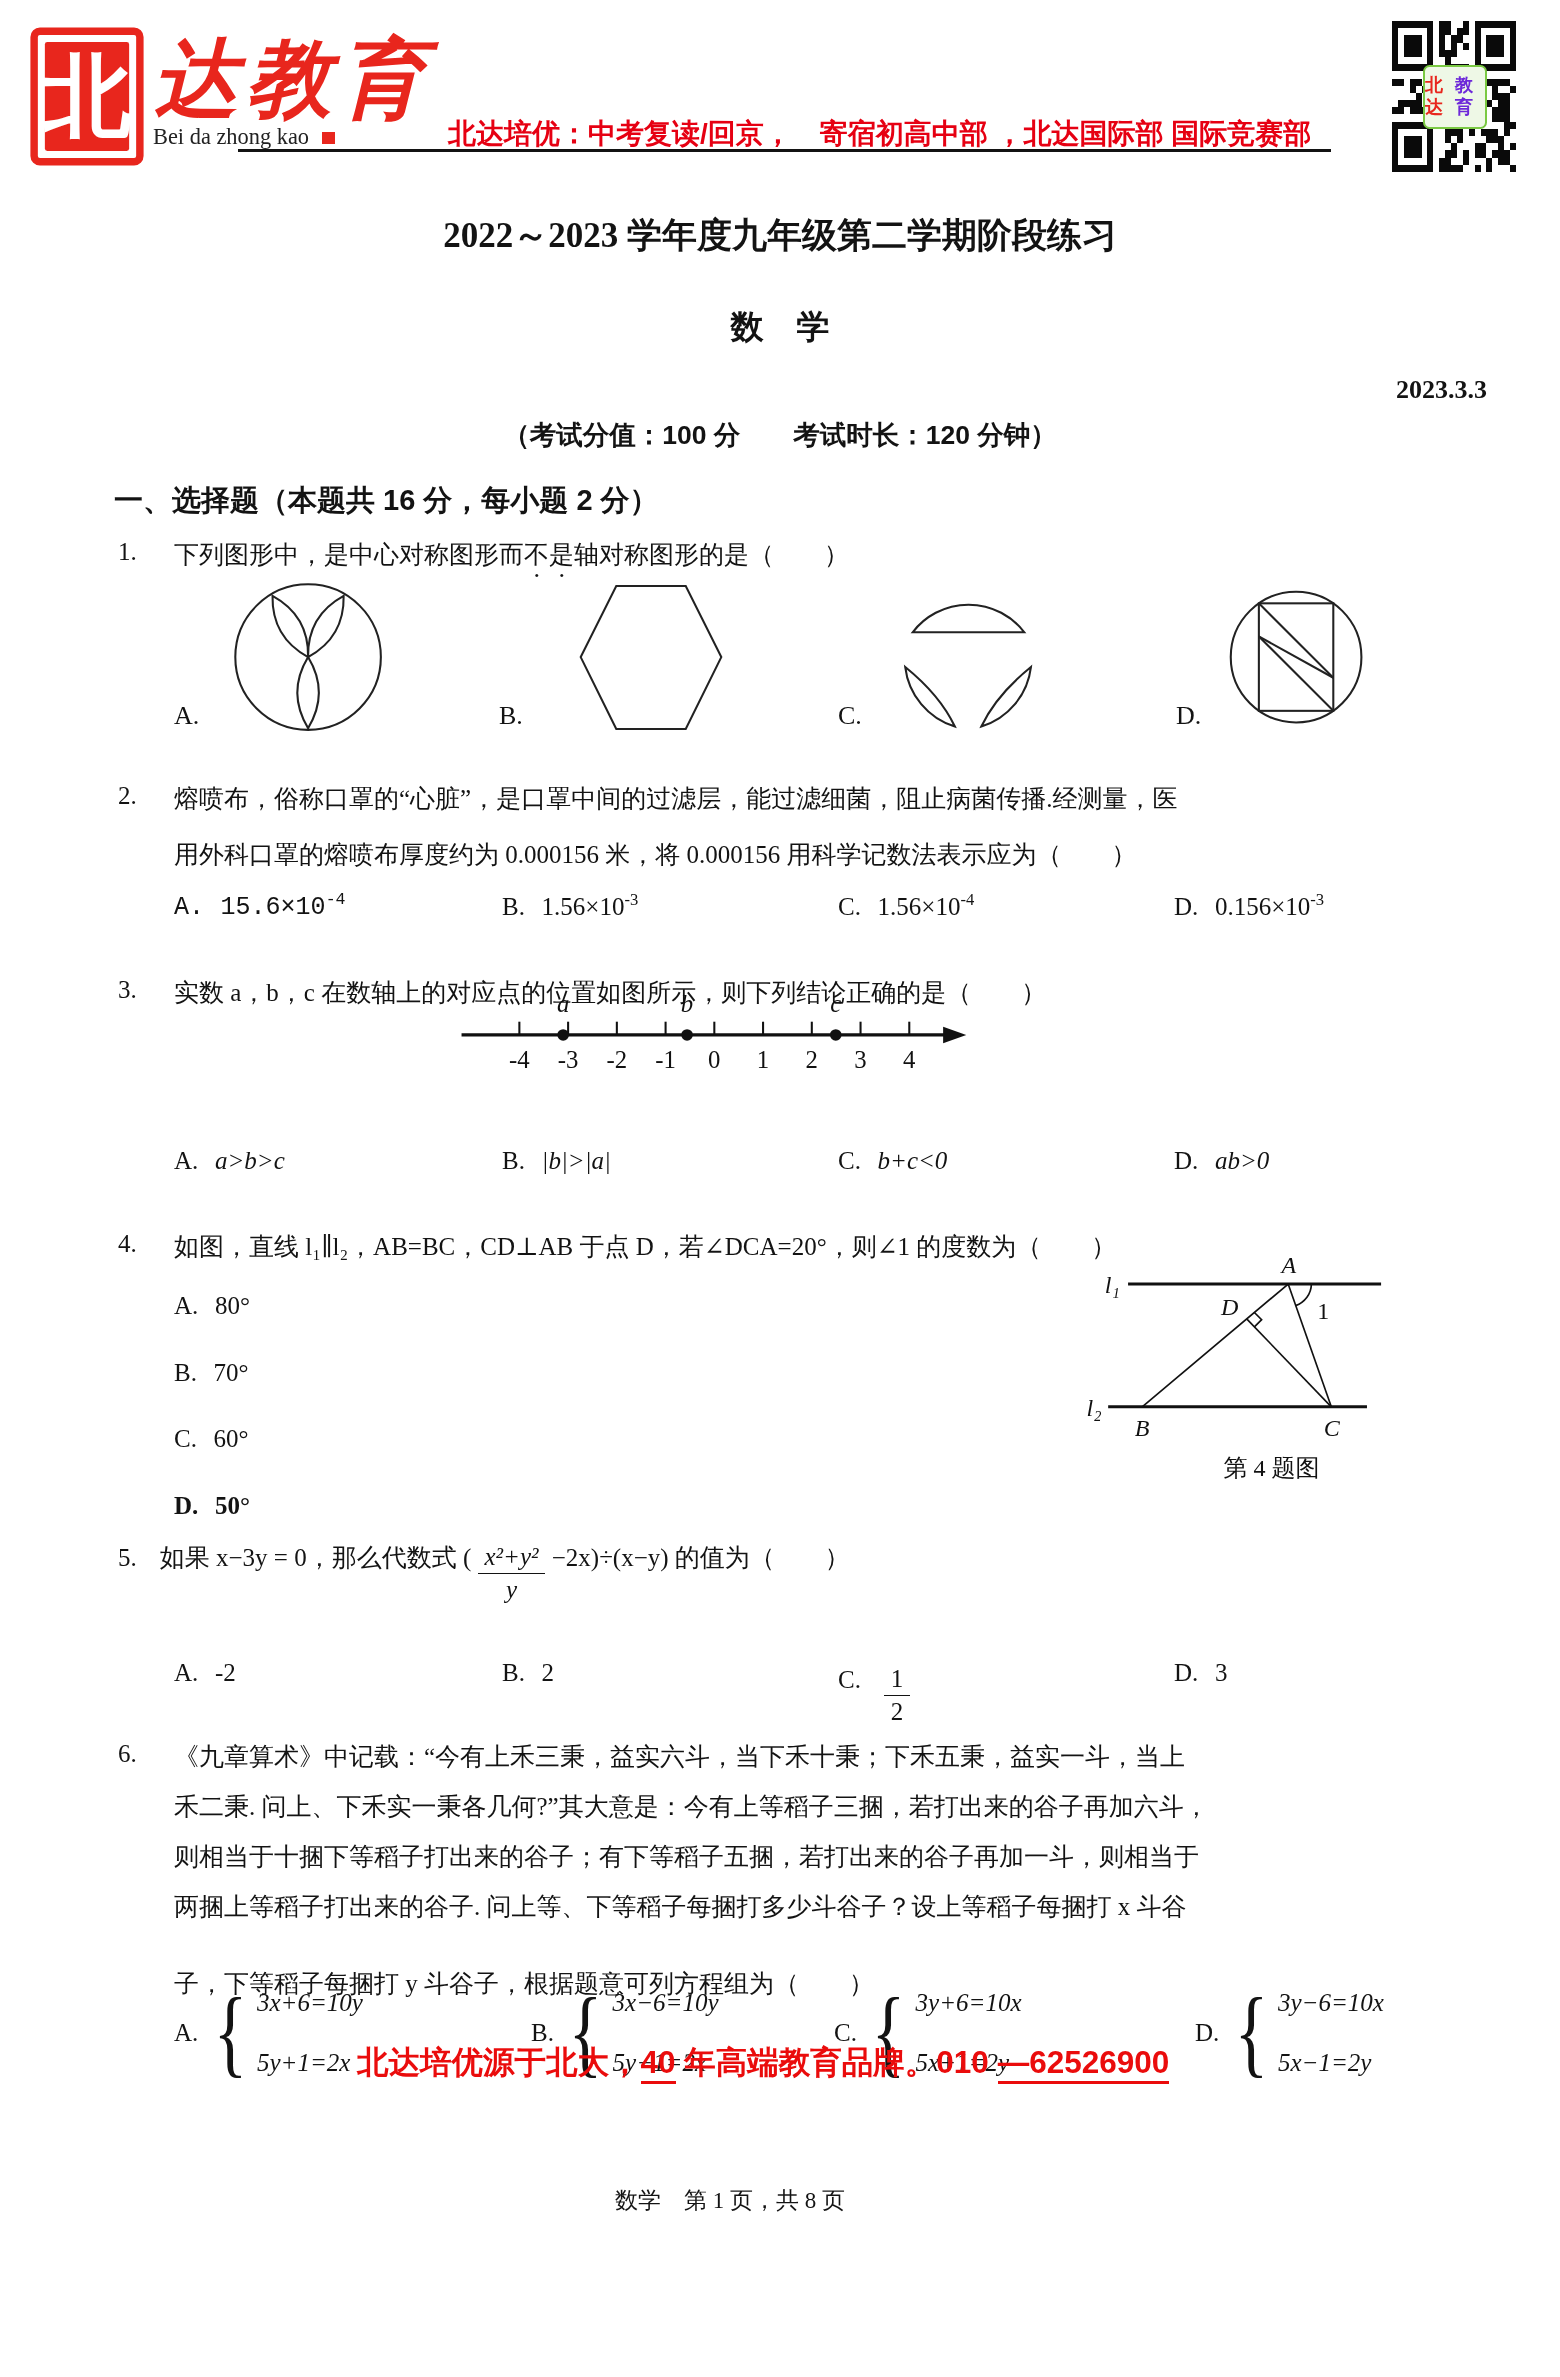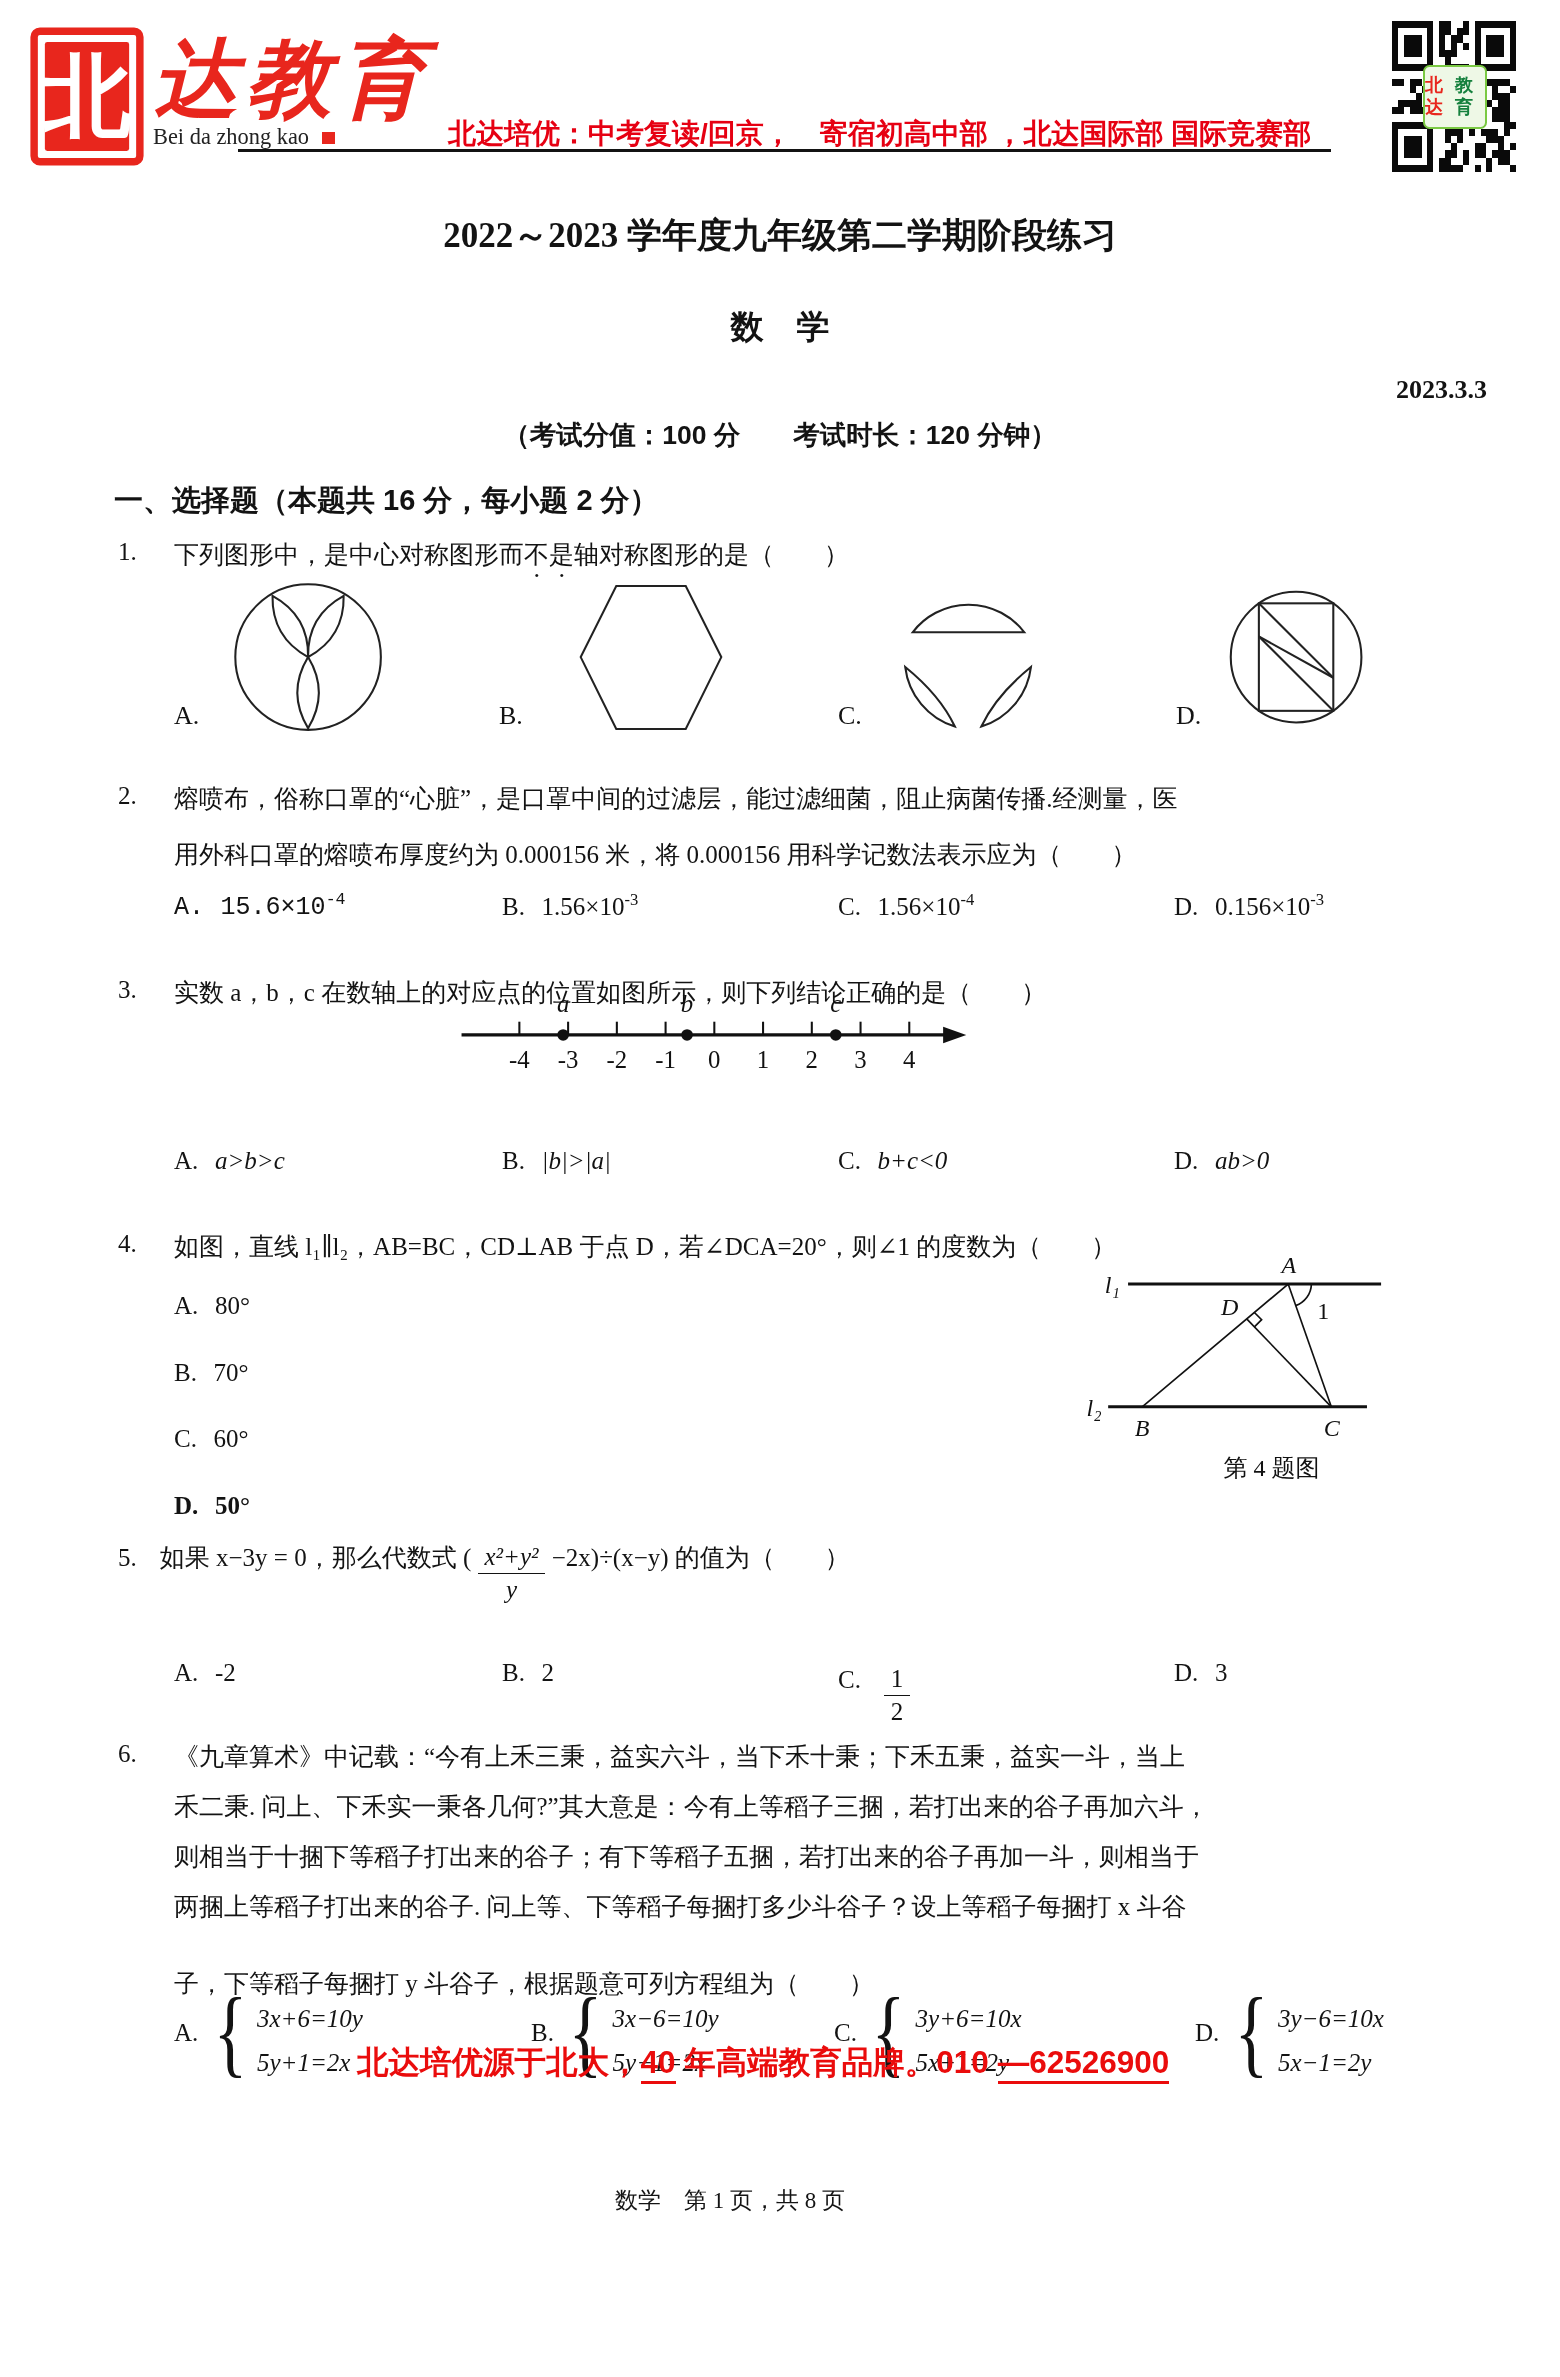--- a/index.html
+++ b/index.html
@@ -16,21 +16,21 @@
   .sup{font-size:16.6px;position:relative;top:-10px;}
   .emph{text-emphasis:filled dot;-webkit-text-emphasis:filled dot;
         text-emphasis-position:under right;-webkit-text-emphasis-position:under right;}
   .frac{display:inline-flex;flex-direction:column;align-items:center;vertical-align:middle;
         margin:0 6.6px;line-height:1.15;font-size:25px;}
   .frac .fnum{padding:0 6.6px 1.7px 6.6px;border-bottom:1.7px solid #131313;margin-top:32px;}
   .frac .fden{padding-top:1.7px;}
   .sysopt{display:flex;align-items:center;}
   .sysopt .lbl{font-size:25px;margin-right:8.3px;}
   .brace{font-size:98px;line-height:83px;font-weight:400;transform:scaleX(.72);}
-  .eqcol{display:flex;flex-direction:column;justify-content:flex-end;height:88px;padding:0.8px 0 0.8px 3.3px;gap:16px;}
+  .eqcol{display:flex;flex-direction:column;justify-content:space-between;height:88px;padding:0.8px 0 0.8px 3.3px;}
   .eq{font-size:25px;font-style:italic;white-space:nowrap;}
   .figlabel{font-size:26px;}
   svg text{font-family:"Liberation Serif","DejaVu Serif",serif;}
   .wm-u{border-bottom:3.3px solid currentColor;padding-bottom:0.8px;}
 </style>
 </head>
 <body>
 
 <div id="page">
 
@@ -163,21 +163,21 @@
         <rect x="10" y="20" width="1" height="1"></rect>
         <rect x="11" y="20" width="1" height="1"></rect>
         <rect x="14" y="20" width="1" height="1"></rect>
         <rect x="16" y="20" width="1" height="1"></rect>
         <rect x="20" y="20" width="1" height="1"></rect>
       </g>
   </svg>
   <div class="abs" style="left:1423px;top:65px;width:60px;height:60px;background:#eef8e6;border:2.5px solid #7ac943;border-radius:6.6px;
               display:flex;flex-direction:row;align-items:center;justify-content:center;">
     <div style="font-size:18px;color:#e8261d;line-height:21.6px;font-weight:bold;">北达</div>
-    <div style="font-size:18px;color:#15803d;line-height:21.6px;font-weight:bold;">教育</div>
+    <div style="font-size:18px;color:#6d28d9;line-height:21.6px;font-weight:bold;">教育</div>
   </div>
 
   <div class="abs b" style="left:0;right:0;top:212px;text-align:center;font-size:35px;">2022～2023 学年度九年级第二学期阶段练习</div>
 
   <div class="abs b" style="left:0;right:0;top:305px;text-align:center;font-size:33px;">数　学</div>
 
   <div class="abs b" style="left:1396px;top:375px;font-size:26px;">2023.3.3</div>
 
   <div class="abs sans b" style="left:0;right:0;top:417px;text-align:center;font-size:26.5px;">（考试分值：100 分　　考试时长：120 分钟）</div>
 

